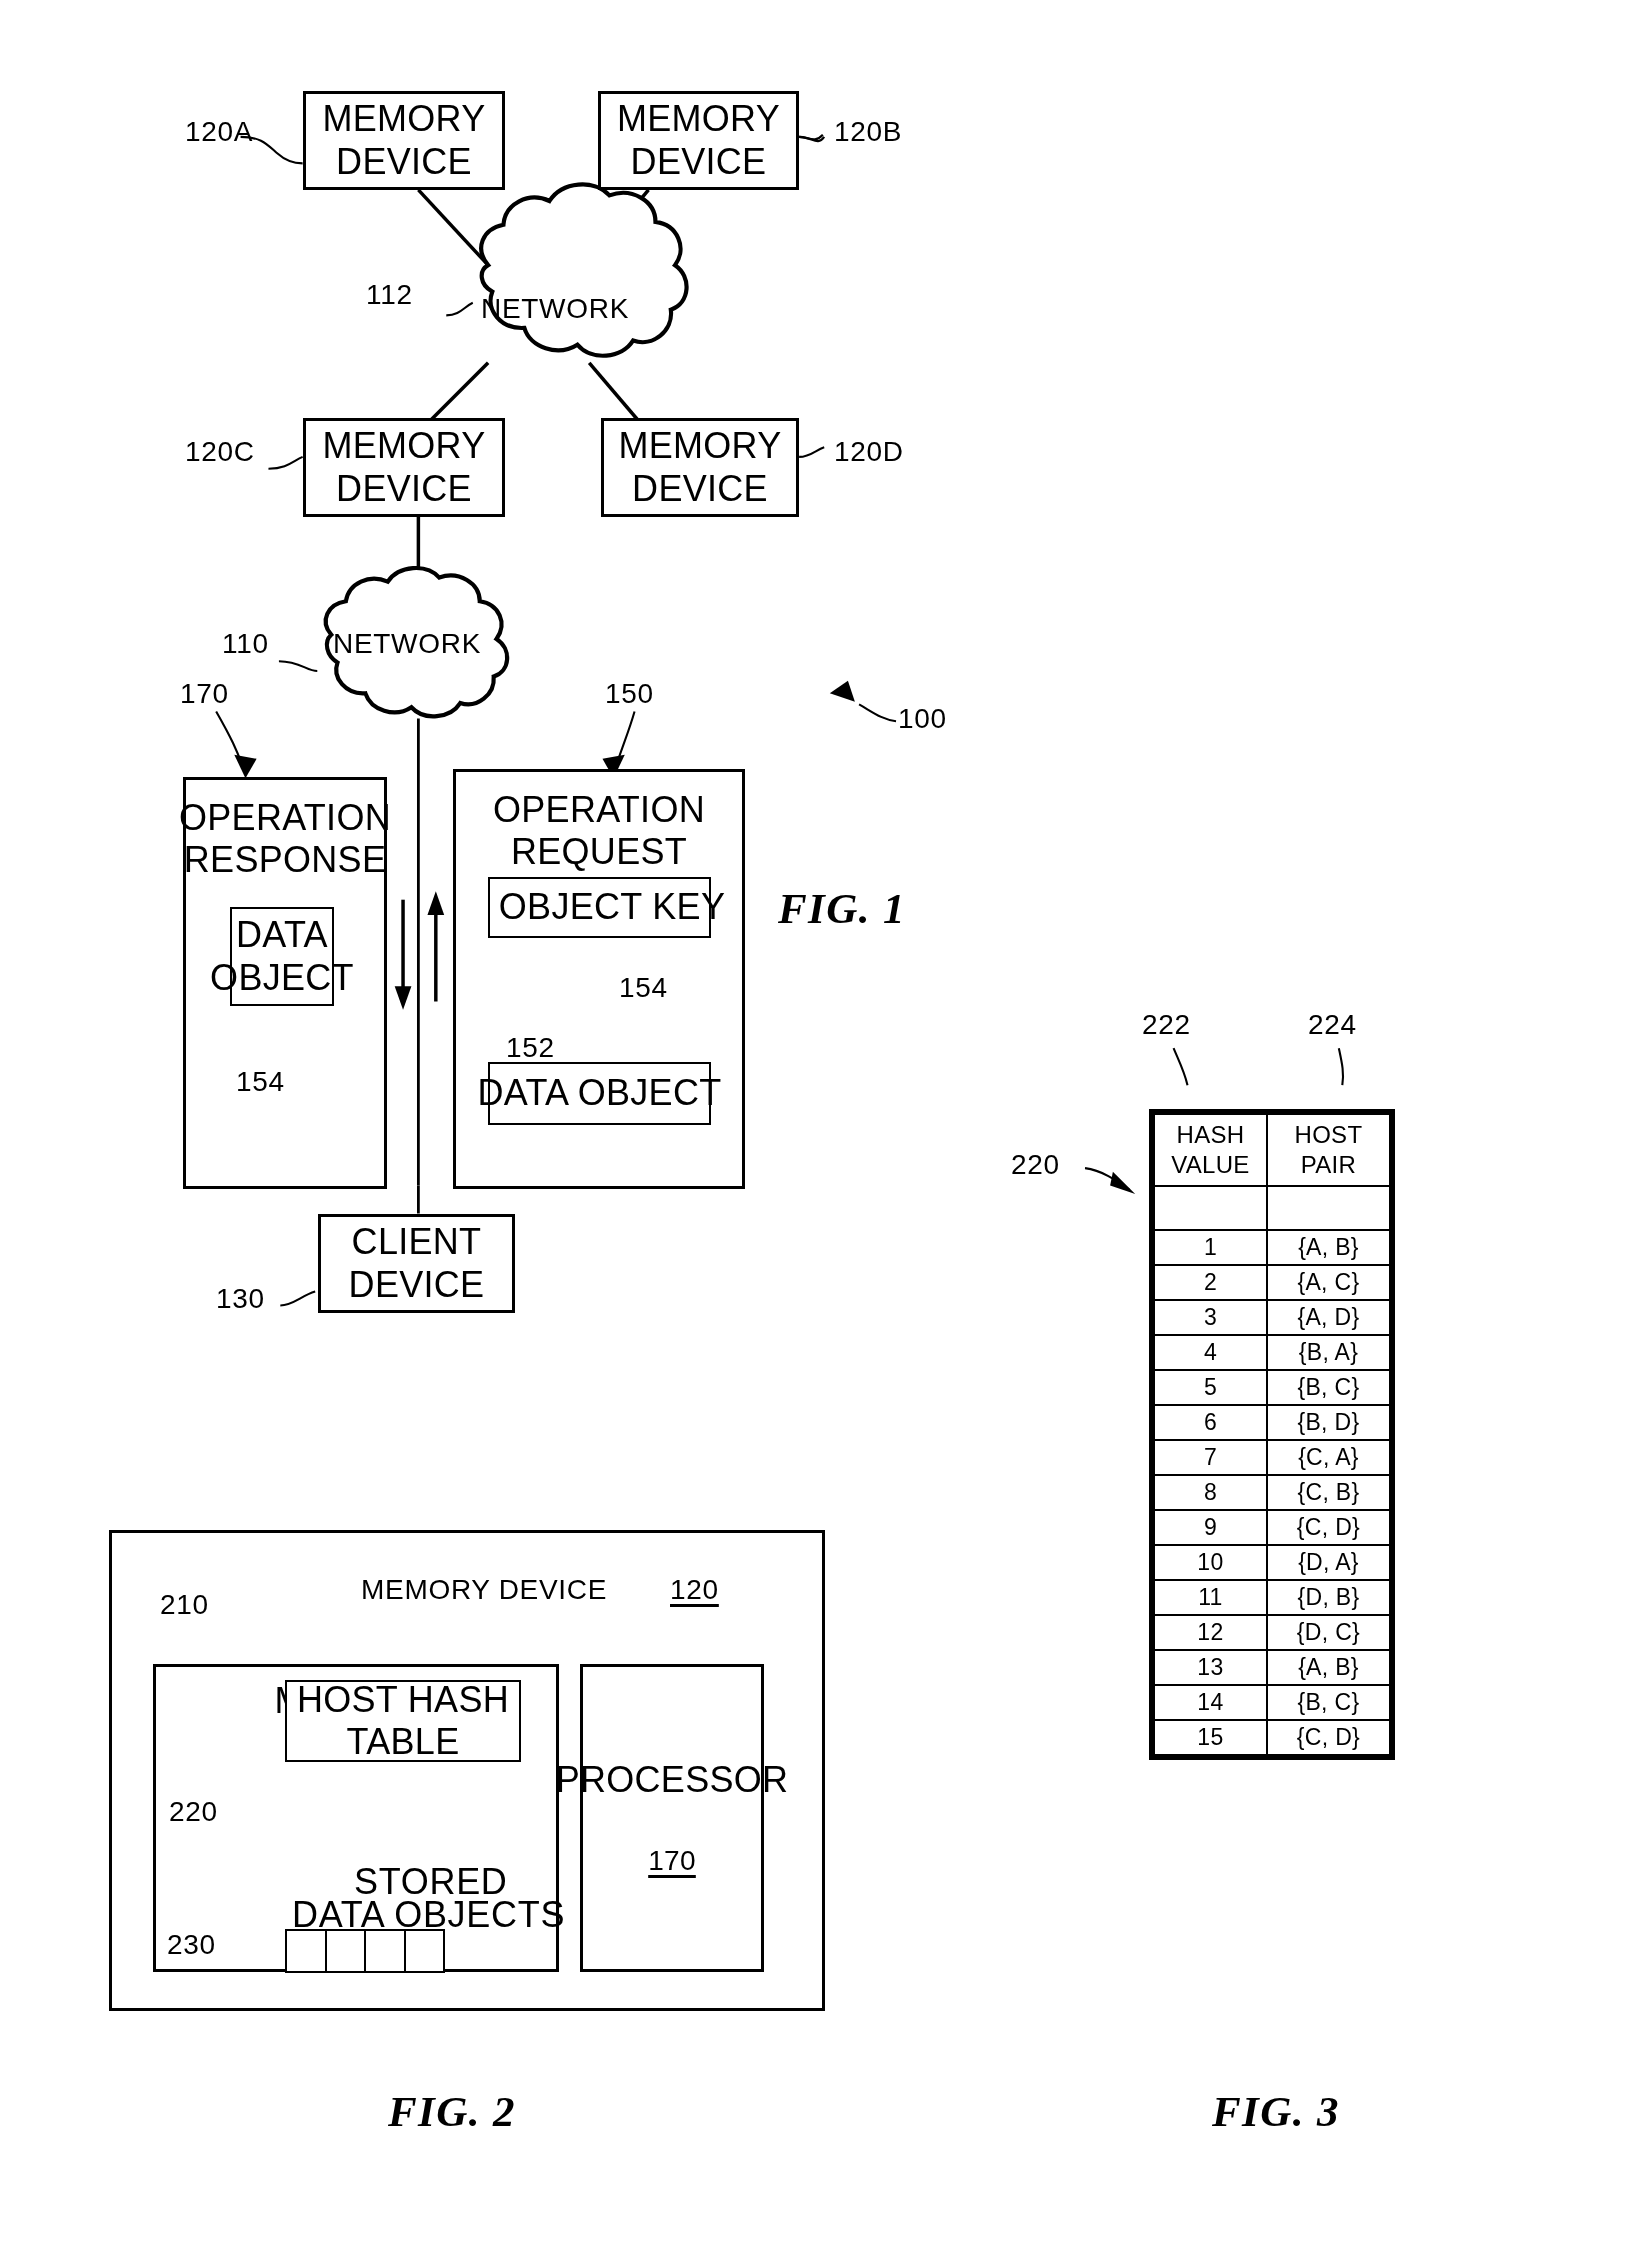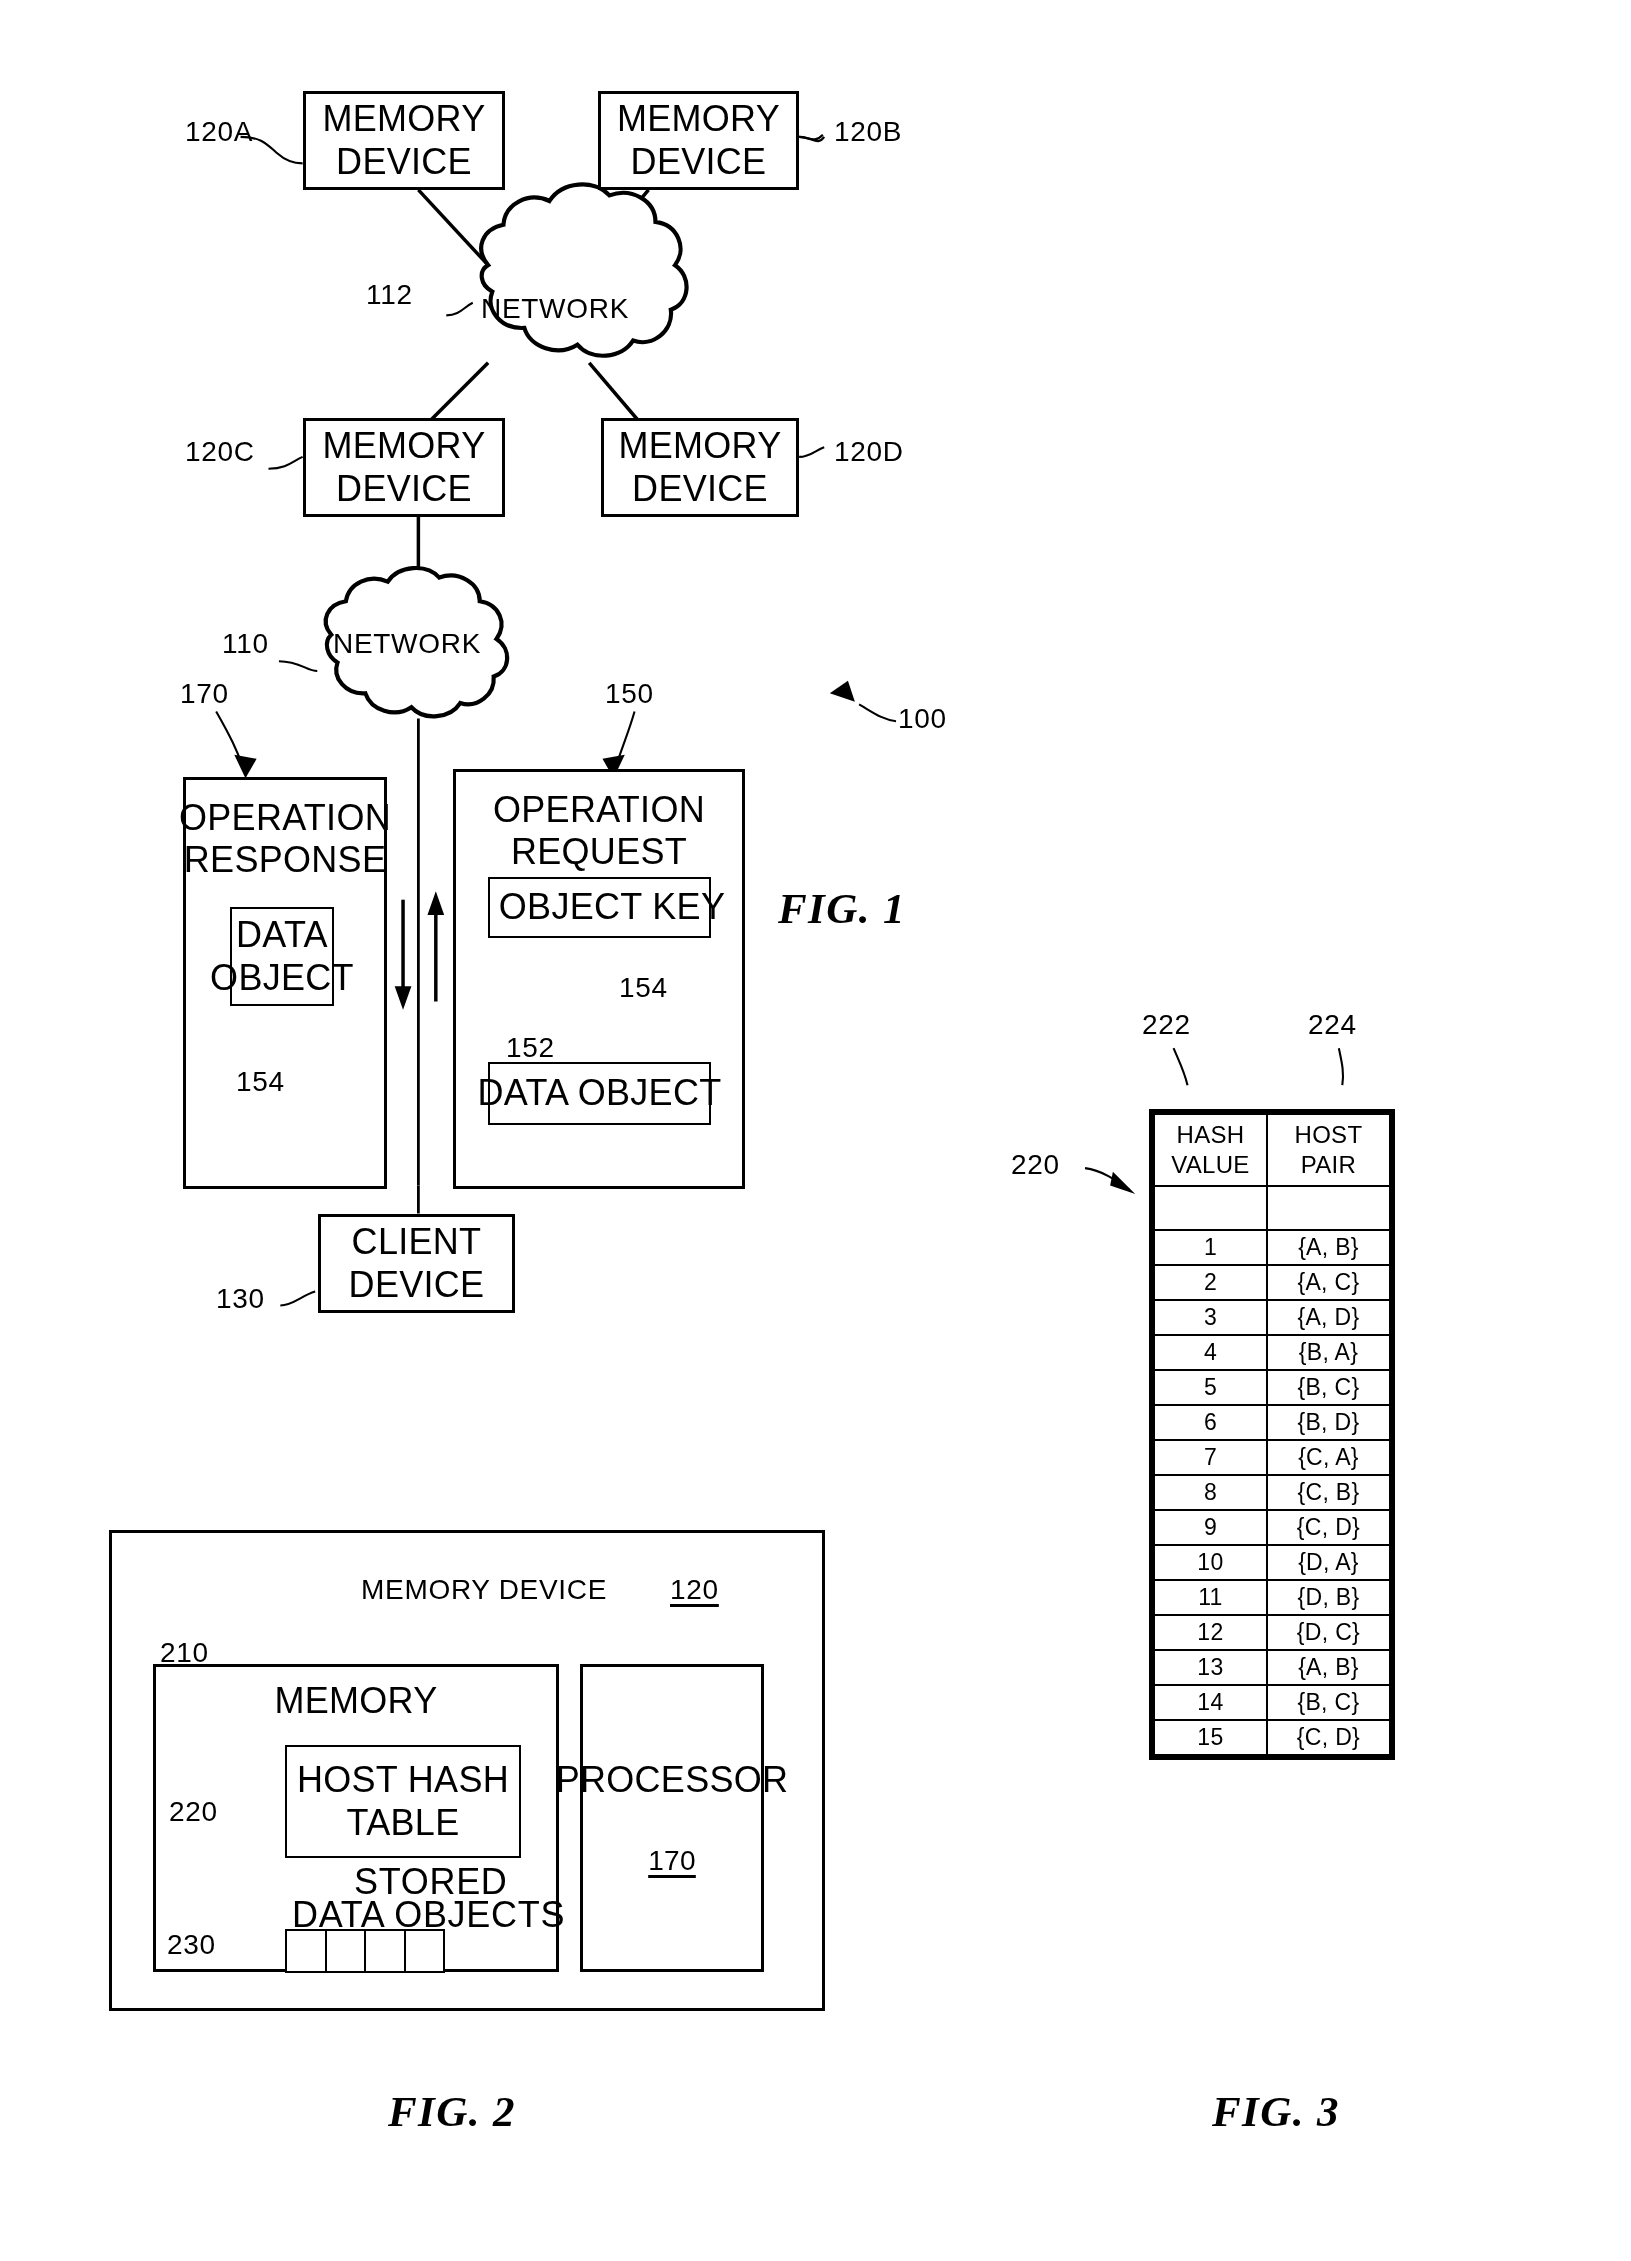--- a/index.html
+++ b/index.html
@@ -319,23 +319,23 @@
   <div class="figlabel" style="left:778px; top:884px;">FIG. 1</div>
 
   <div class="box" style="left:109px; top:1530px; width:716px; height:481px; justify-content:flex-start;"></div>
 
   <div class="lbl txt-lg" style="left:361px; top:1574px;">MEMORY DEVICE</div>
   <div class="lbl txt-lg underline-ref" style="left:670px; top:1574px;">120</div>
 
   <div class="box" style="left:153px; top:1664px; width:406px; height:308px; justify-content:flex-start; padding-top:12.6px;">
     <span class="txt-md">MEMORY</span>
   </div>
-  <div class="lbl ref" style="left:160px; top:1637px;">210</div>
-
-  <div class="box thin" style="left:285px; top:1745px; width:236px; height:113px;">
+  <div class="lbl ref" style="left:160px; top:1589px;">210</div>
+
+  <div class="box thin" style="left:285px; top:1680px; width:236px; height:82px;">
     <span class="txt-md">HOST HASH</span>
     <span class="txt-md">TABLE</span>
   </div>
   <div class="lbl ref" style="left:169px; top:1796px;">220</div>
 
   <div class="lbl txt-md" style="left:354px; top:1861px;">STORED</div>
   <div class="lbl txt-md" style="left:292px; top:1894px;text-align:right;">DATA OBJECTS</div>
 
   <div id="stored-cells">
     <div></div>

